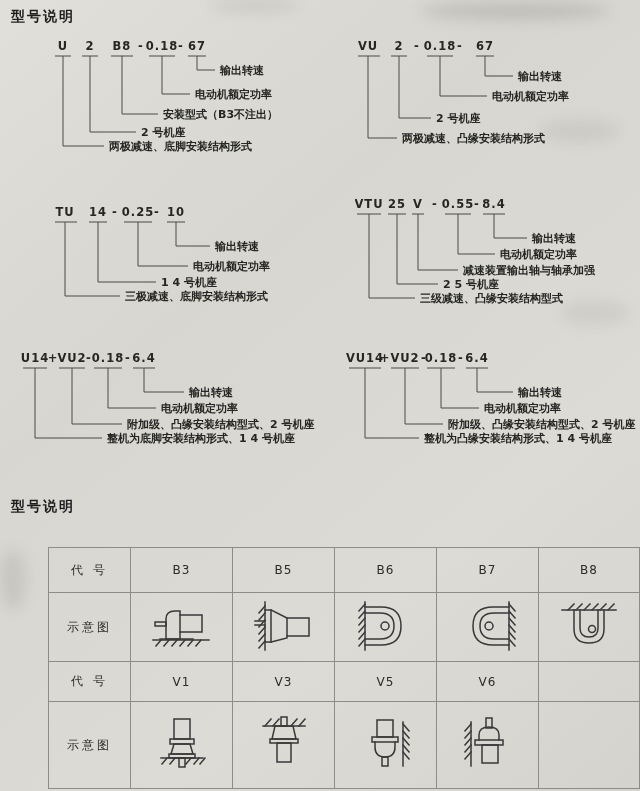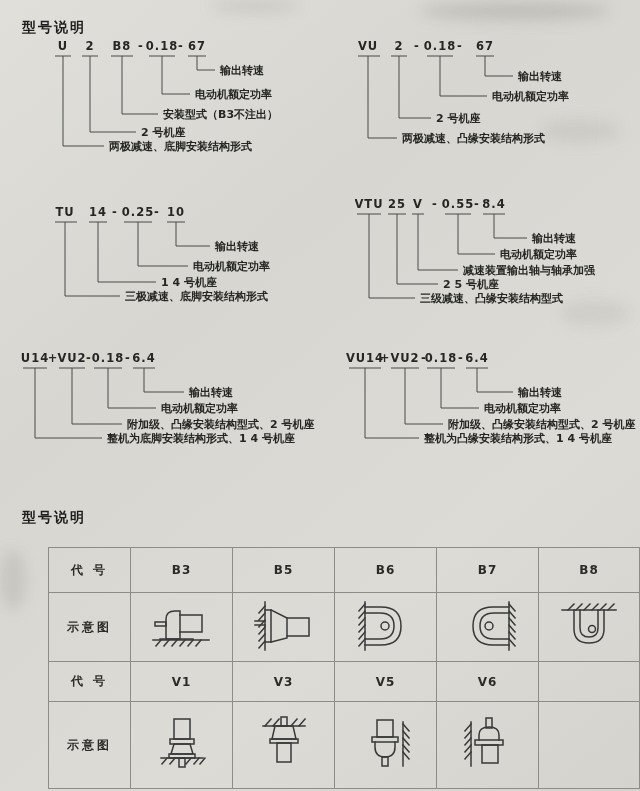--- a/index.html
+++ b/index.html
@@ -2,31 +2,31 @@
 <html><head>
 <meta charset="utf-8">
 <style>
   html,body{margin:0;padding:0;background:#b9b8b3;}
   .page{
     position:relative;width:640px;height:791px;overflow:hidden;
     background:linear-gradient(140deg,#e0dfda 0%,#d7d6d1 35%,#dcdbd6 70%,#d4d3ce 100%);
     font-family:"DejaVu Sans",sans-serif;color:#232323;
   }
   .blob{position:absolute;border-radius:50%;filter:blur(7px);pointer-events:none;}
-  .sec-title{position:absolute;margin:15px;font-size:14px;font-weight:bold;letter-spacing:2px;color:#1d1d1d;}
+  .sec-title{position:absolute;margin:4px;font-size:14px;font-weight:bold;letter-spacing:2px;color:#1d1d1d;}
   
   .dg{position:absolute;}
   .dg path, .dg line{stroke:#4b4b48;stroke-width:1;fill:none;}
   .dg text{fill:#262624;font-size:11px;font-weight:bold;font-family:"DejaVu Sans",sans-serif;}
   .dg text.code{font-size:11.5px;letter-spacing:1px;}
   
   .mount-table{position:absolute;left:48px;top:547px;border-collapse:collapse;table-layout:fixed;background:transparent;}
   .mount-table th,.mount-table td{
     border:1px solid #8d8d86;text-align:center;vertical-align:middle;
-    font-size:12px;font-weight:bold;color:#2b2b28;padding:0;letter-spacing:3px;
+    font-size:12px;font-weight:normal;color:#2b2b28;padding:0;letter-spacing:3px;
   }
   .mount-table .codecell{letter-spacing:1px;}
   .msvg path,.msvg line,.msvg circle{stroke:#39393a;stroke-width:1.5;fill:none;stroke-linecap:square;}
 </style>
 </head>
 <body>
 
 <div class="page">
 
   <div class="blob" style="left:420px;top:2px;width:190px;height:18px;background:rgba(110,110,105,.22);"></div>

